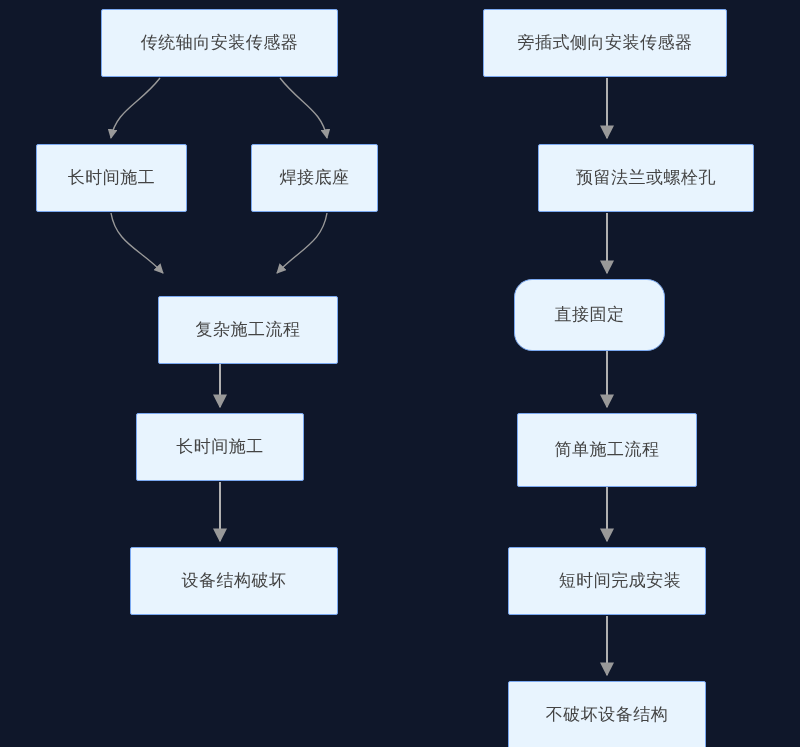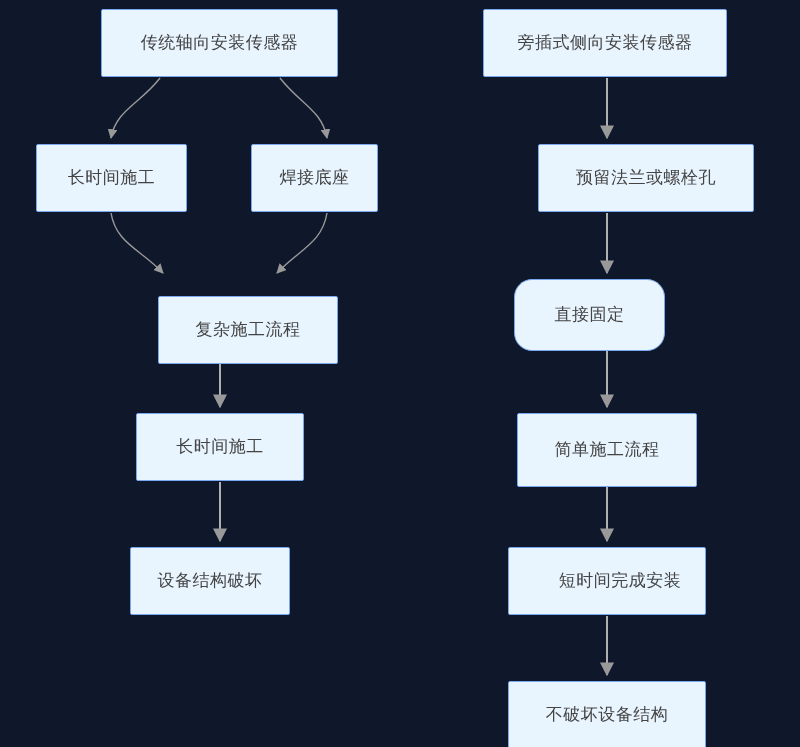--- a/index.html
+++ b/index.html
@@ -89,21 +89,21 @@
   </div>
 
   <div class="node-box" style="left:130px; top:296px; width:180px; height:68px;margin-left:28px;">
     <span class="node-label">复杂施工流程</span>
   </div>
 
   <div class="node-box" style="left:136px; top:413px; width:168px; height:68px;">
     <span class="node-label">长时间施工</span>
   </div>
 
-  <div class="node-box" style="left:130px; top:547px; width:160px; height:68px;">
+  <div class="node-box" style="left:130px; top:547px; width:208px; height:68px;">
     <span class="node-label">设备结构破坏</span>
   </div>
 
   <div class="node-box" style="left:483px; top:9px; width:244px; height:68px;">
     <span class="node-label">旁插式侧向安装传感器</span>
   </div>
 
   <div class="node-box" style="left:499px; top:144px; width:216px; height:68px;margin-left:39px;">
     <span class="node-label">预留法兰或螺栓孔</span>
   </div>

